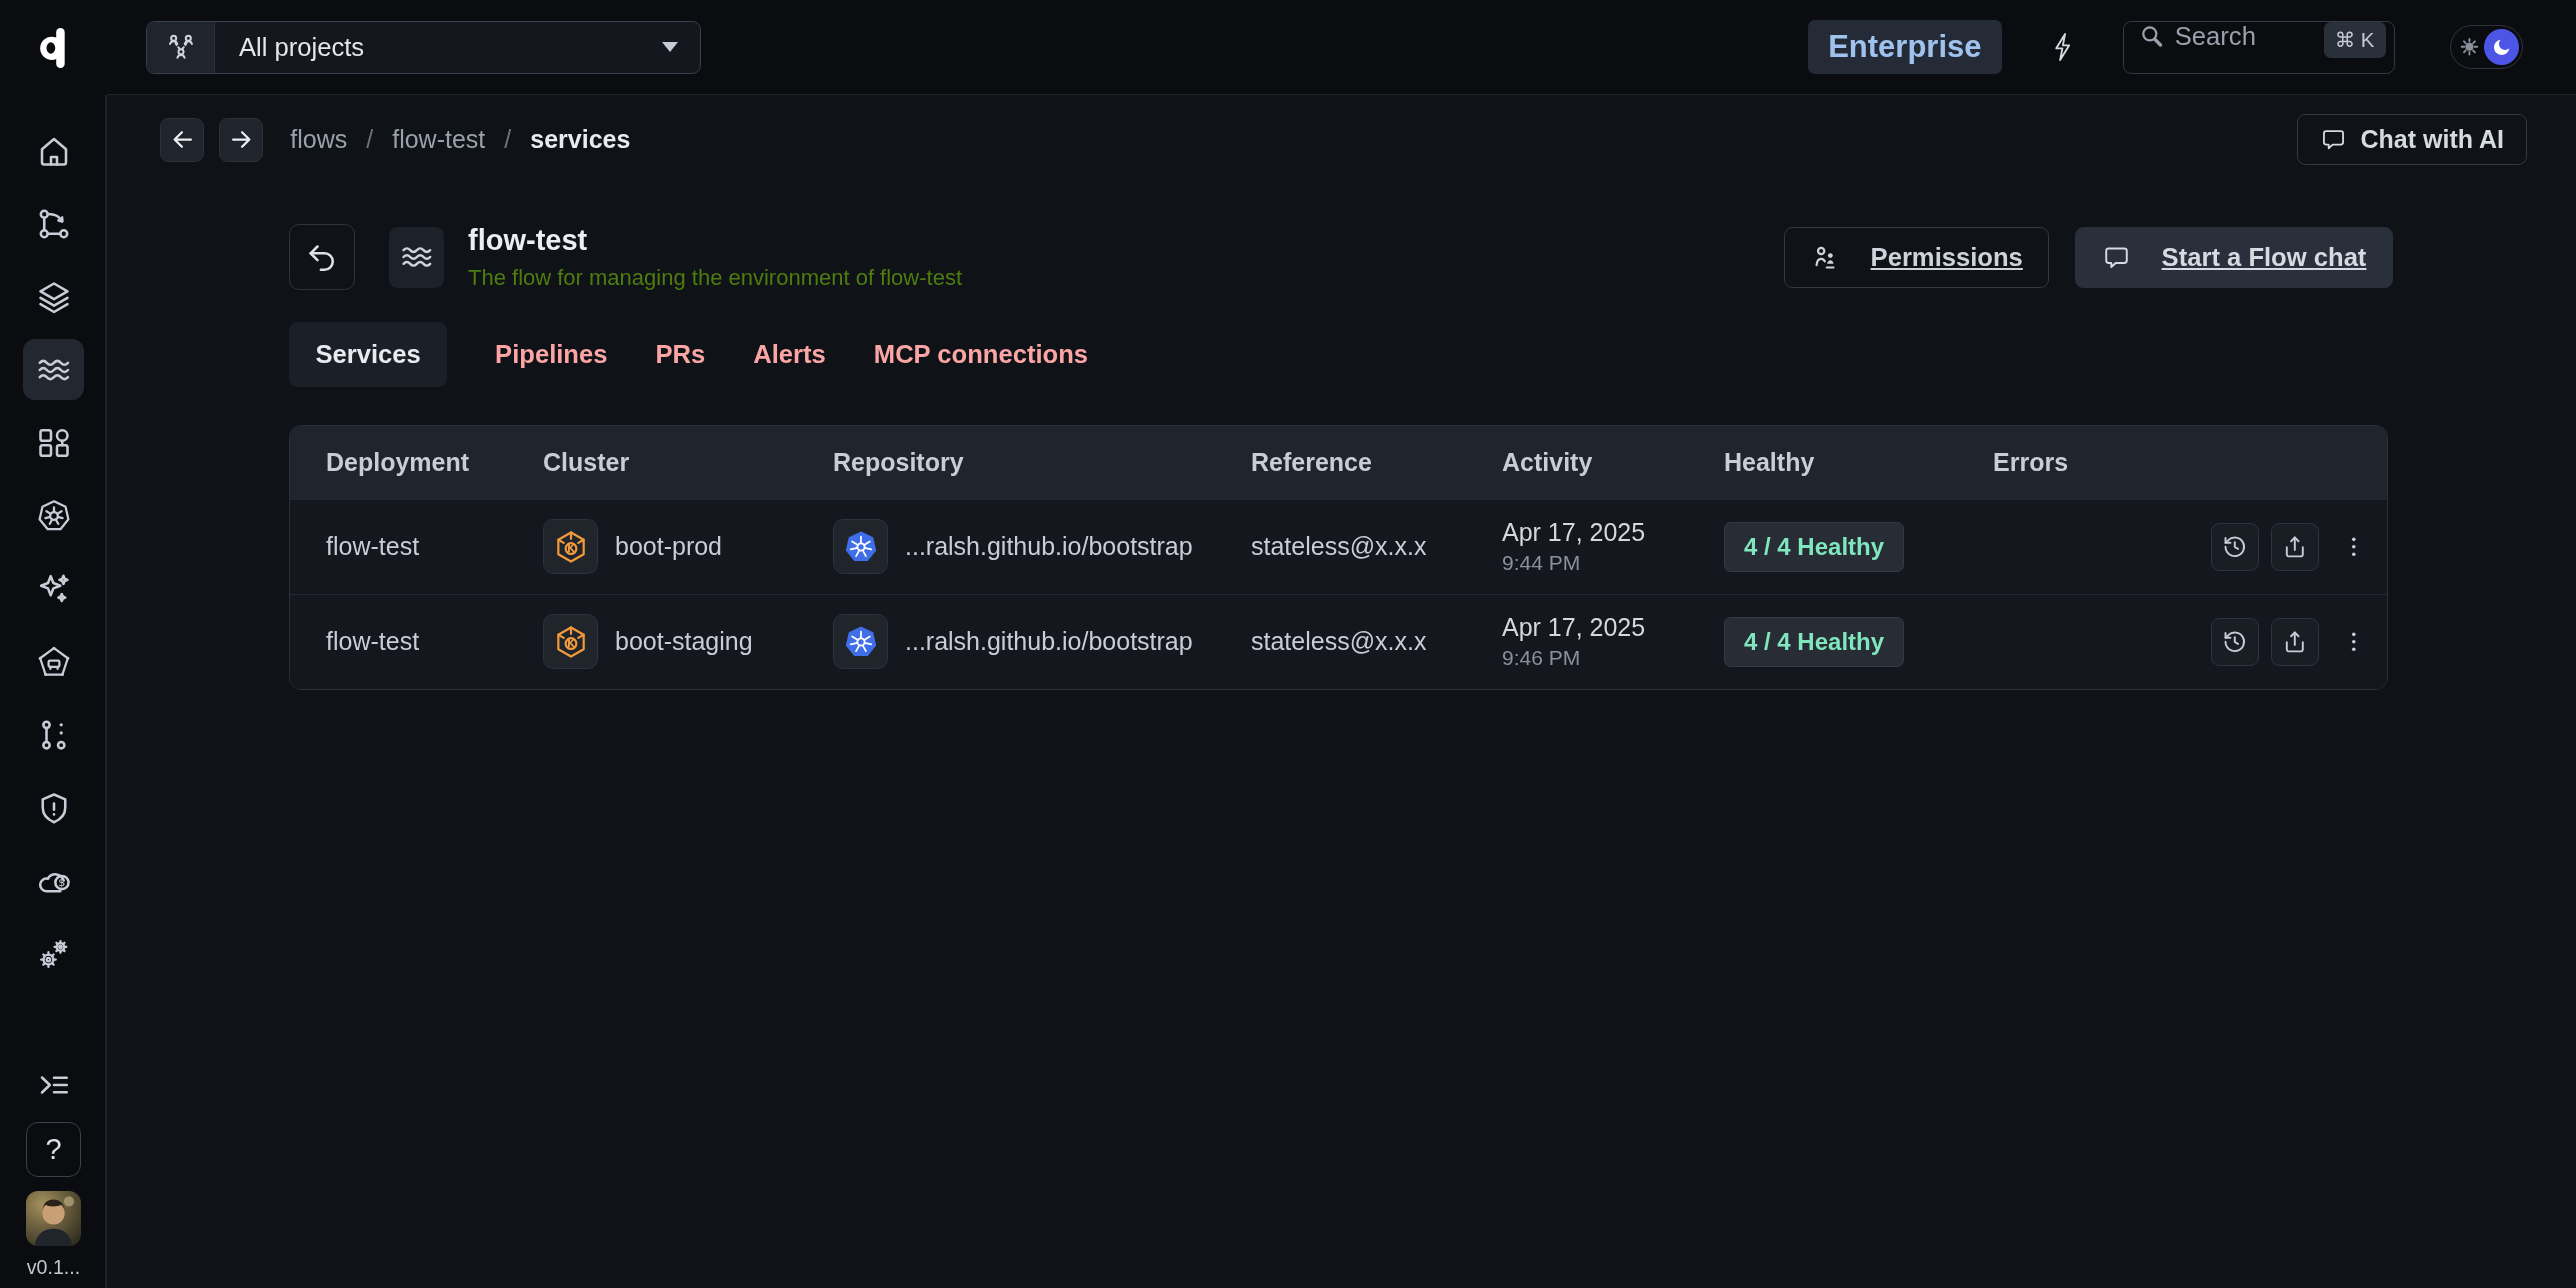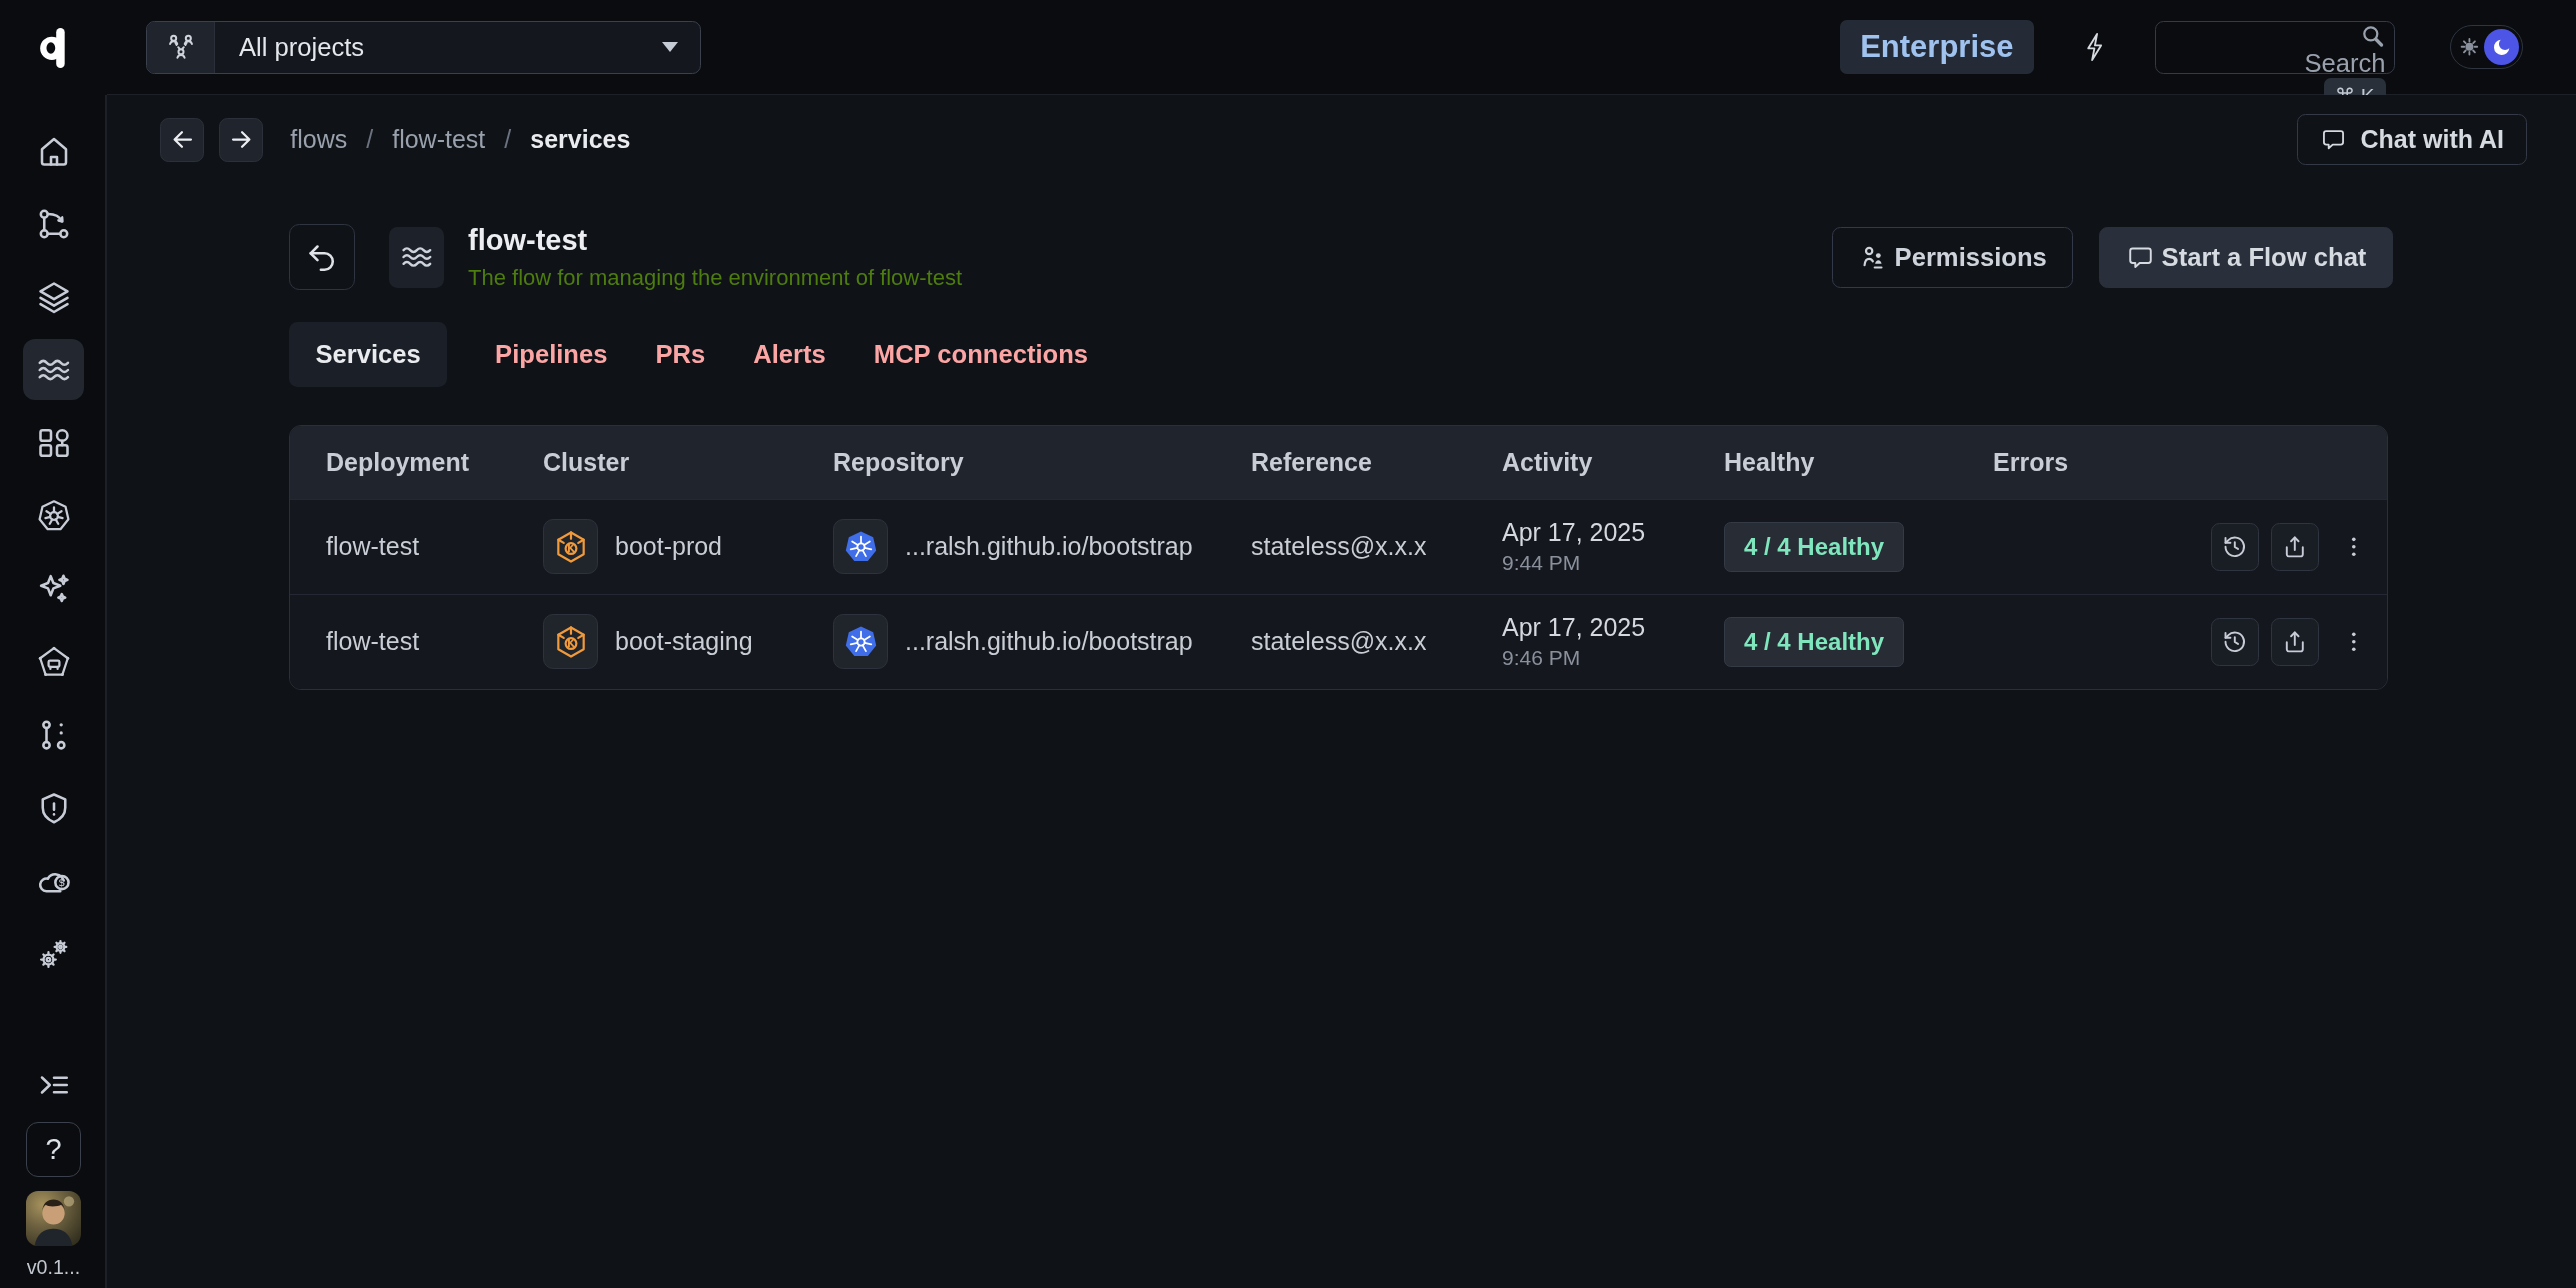--- a/index.html
+++ b/index.html
@@ -33,21 +33,21 @@
   
   .topbar { height: 95px; flex: none; display: flex; align-items: center; padding: 0 53px 0 39px; border-bottom: 1.7px solid #1d2127; background: #0a0c0f; }
   .project-select { display: flex; align-items: center; width: 555px; height: 53px; border: 1.7px solid #3a404c; border-radius: 8.5px; background: #14171d; overflow: hidden; cursor: pointer; }
   .ps-icon { width: 68px; height: 100%; background: #20242c; border-right: 1.7px solid #2a2f39; display:flex; align-items:center; justify-content:center; color:#cfd4dc; flex:none; }
   .ps-icon svg { width: 32px; height: 32px; }
   .ps-label { margin-left: 24px; font-size: 25.6px; color: #e4e7ec; }
   .caret-down { margin-left: auto; margin-right: 22px; width: 0; height: 0; border-left: 8.5px solid transparent; border-right: 8.5px solid transparent; border-top: 10.2px solid #c6ccd6; }
   .enterprise { margin-left: auto; background: #242b37; color: #9fc3ee; font-weight: 700; font-size: 31px; padding: 9.4px 20.5px; border-radius: 6.8px; }
   .zap-btn { margin-left: 46px; color: #d6dae1; background: none; border: none; display:flex; }
   .zap-btn svg { width: 32px; height: 32px; }
-  .searchbox { margin-left: 43px; width: 240px; height: 53px; border: 1.7px solid #343a46; border-radius: 8.5px; display: flex; align-items: flex-end; padding: 0 8.5px 0 13.6px; color: #99a1ad; cursor: text; flex-direction: column; }
+  .searchbox { margin-left: 43px; width: 272px; height: 53px; border: 1.7px solid #343a46; border-radius: 8.5px; display: flex; align-items: flex-start; padding: 0 8.5px 0 13.6px; color: #99a1ad; cursor: text; }
   .searchbox svg { width: 27px; height: 27px; flex: none; }
   .search-label { font-size: 25.6px; margin-left: 10.2px; }
   .kbd { margin-left: auto; background: #2a303a; border-radius: 6.8px; padding: 6px 11px; font-size: 20.5px; color: #c3c9d3; white-space: nowrap; }
   .toggle { margin-left: 55px; width: 73px; height: 44px; border: 1.7px solid #2e3440; border-radius: 22px; display: flex; align-items: center; padding: 0 2.6px; gap: 2.6px; background: transparent; cursor: pointer; }
   .sun { color: #8a919c; width: 25.6px; height: 25.6px; margin-left: 3.4px; }
   .moon-circle { width: 36px; height: 36px; border-radius: 50%; background: #4c55e6; display:flex; align-items:center; justify-content:center; }
   .moon-circle svg { width: 22px; height: 22px; }
 
   
   .content { flex: 1; background: #0f1216; display: flex; flex-direction: column; min-height: 0; }
@@ -64,21 +64,21 @@
 
   .page-header { display: flex; align-items: center; margin: 59px 183px 0 182px; }
   .undo-btn { width: 66px; height: 66px; border: 1.7px solid #2e3440; border-radius: 10.2px; display:flex; align-items:center; justify-content:center; color:#dfe3e9; background: transparent; cursor:pointer; flex:none; }
   .undo-btn svg { width: 34px; height: 34px; }
   .flow-icon-box { width: 55px; height: 61px; border-radius: 8.5px; background: #1d222a; display:flex; align-items:center; justify-content:center; color:#ced4dd; margin-left: 34px; flex:none; }
   .flow-icon-box svg { width: 34px; height: 34px; }
   .title-block { margin-left: 24px; }
   .page-title { font-size: 29px; font-weight: 700; color: #eceef2; }
   .page-desc { font-size: 22px; color: #4d7c0f; margin-top: 7.7px; }
   .header-actions { margin-left: auto; display: flex; gap: 25.6px; }
-  .btn { height: 61px; display: flex; align-items: center; gap: 7px; border-radius: 8.5px; font-size: 25.6px; font-weight: 700; padding: 0 25.6px; cursor: pointer; font-family: inherit; }
+  .btn { height: 61px; display: flex; align-items: center; gap: 31px; border-radius: 8.5px; font-size: 25.6px; font-weight: 700; padding: 0 25.6px; cursor: pointer; font-family: inherit; text-decoration: underline; }
   .btn svg { width: 29px; height: 29px; }
   .btn.outline { border: 1.7px solid #333947; color: #ced3db; background: transparent; }
   .btn.filled { background: #2a303b; color: #d6dae1; border: 1.7px solid #2a303b; justify-content: center; }
 
   .tabs { display: flex; align-items: center; gap: 48px; margin: 31px 183px 0 182px; }
   .tab { font-size: 25.6px; font-weight: 700; color: #fca5a5; cursor: pointer; }
   .tab.active { background: #1b2028; color: #e9ebef; padding: 18px 26.4px; border-radius: 8.5px; }
 
   
   .table { margin: 38px 183px 0 182px; width: 2099px; border: 1.7px solid #2a2f3a; border-radius: 12px; overflow: hidden; font-size: 25px; }

